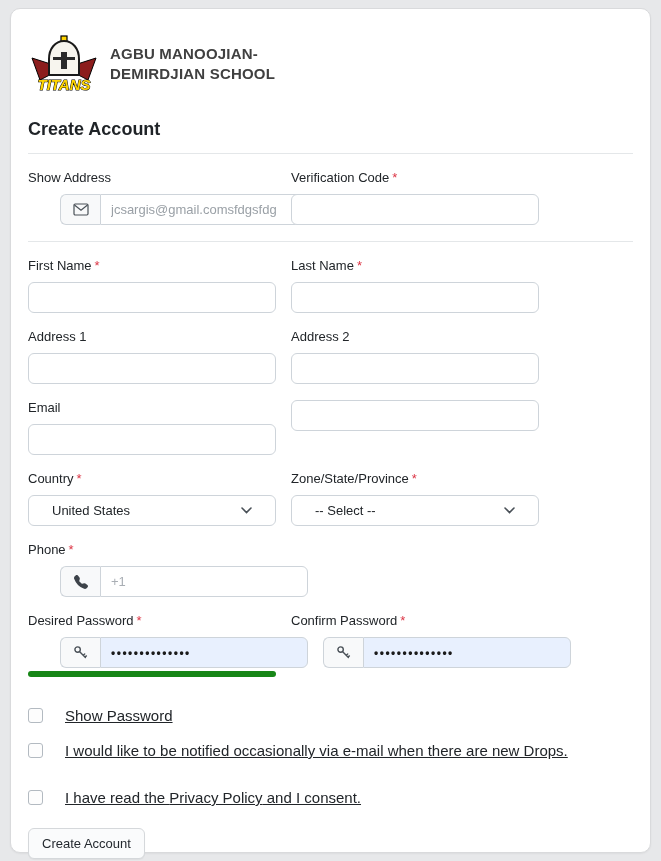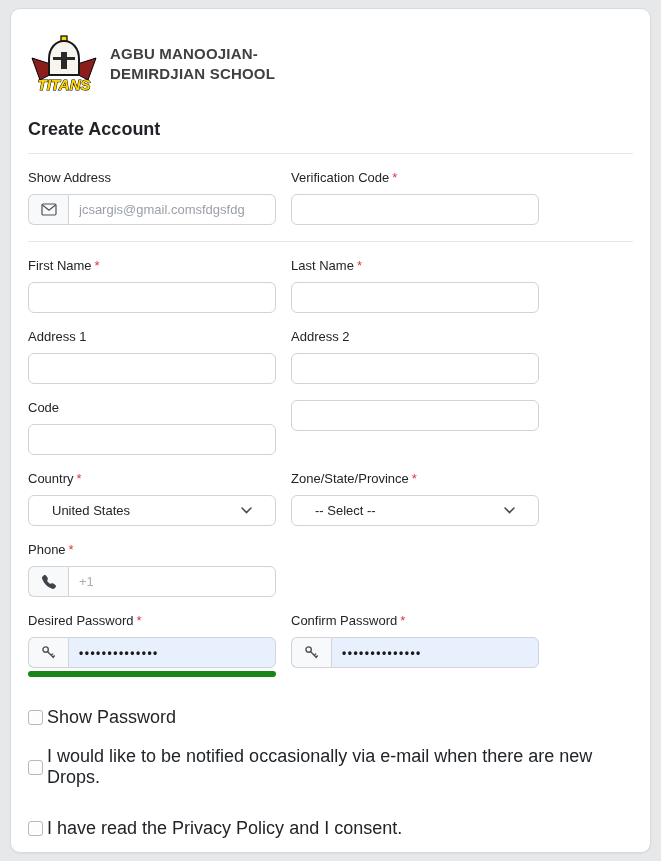--- a/index.html
+++ b/index.html
@@ -15,31 +15,31 @@
   .grid{display:flex;gap:15px;}
   .col{width:248px;flex:0 0 248px;}
   .form-row{margin-bottom:16px;}
   .lbl{display:block;font-size:13px;color:#212529;margin-bottom:9px;}
   .req{color:#dc3545;margin-left:3px;}
   .inp{width:100%;height:31px;box-sizing:border-box;border:1px solid #ced4da;border-radius:6px;
        padding:0 10px;font-size:13px;color:#212529;background:#fff;outline:none;
        font-family:"Liberation Sans","DejaVu Sans",sans-serif;}
   .inp::placeholder{color:#a9aeb4;}
   .muted-value{color:#9aa0a6;}
-  .igroup{display:flex;width:100%;}
+  .igroup{display:flex;width:100%;margin-left:32px;}
   .igroup .prefix{width:40px;flex:0 0 40px;height:31px;box-sizing:border-box;background:#f8f9fa;
        border:1px solid #ced4da;border-right:none;border-radius:6px 0 0 6px;
        display:flex;align-items:center;justify-content:center;}
   .igroup .inp{border-radius:0 6px 6px 0;}
   .pwd{background:#e8f0fe;letter-spacing:1.5px;font-weight:700;font-size:12px;color:#1a1a1a;}
   .strength{height:6px;width:248px;background:#178617;border-radius:3px;margin-top:3px;}
   .selbox{width:100%;height:31px;box-sizing:border-box;border:1px solid #ced4da;border-radius:6px;
        padding:0 23px;font-size:13px;color:#212529;background:#fff;display:flex;
        align-items:center;justify-content:space-between;cursor:pointer;}
-  .check-row{display:flex;align-items:center;gap:4px;font-size:18px;color:#212529;}
+  .check-row{display:flex;align-items:center;gap:22px;font-size:15px;color:#212529;text-decoration:underline;}
   .cb{width:13px;height:13px;flex:0 0 13px;border:1px solid #b3bac1;border-radius:3px;
       background:#fdfdfd;display:inline-block;}
   .mt30{margin-top:30px;} .mt31{margin-top:18px;} .mt22{margin-top:22px;}
   .btn{display:inline-block;padding:7px 13px;font-size:13px;color:#24292f;background:#fafbfc;
        border:1px solid #d5d8db;border-radius:6px;cursor:pointer;
        font-family:"Liberation Sans","DejaVu Sans",sans-serif;box-shadow:0 1px 1px rgba(0,0,0,.04);}
 </style>
 </head>
 <body>
 
@@ -107,21 +107,21 @@
     </div>
     <div class="col">
       <span class="lbl">Address 2</span>
       <input class="inp" type="text" style="">
     </div>
   </div>
 
   
   <div class="grid form-row">
     <div class="col">
-      <span class="lbl">Code</span>
+      <span class="lbl">Email</span>
       <input class="inp" type="text" style="">
     </div>
     <div class="col">
       <input class="inp" type="text" style="">
     </div>
   </div>
 
   
   <div class="grid form-row">
     <div class="col">

